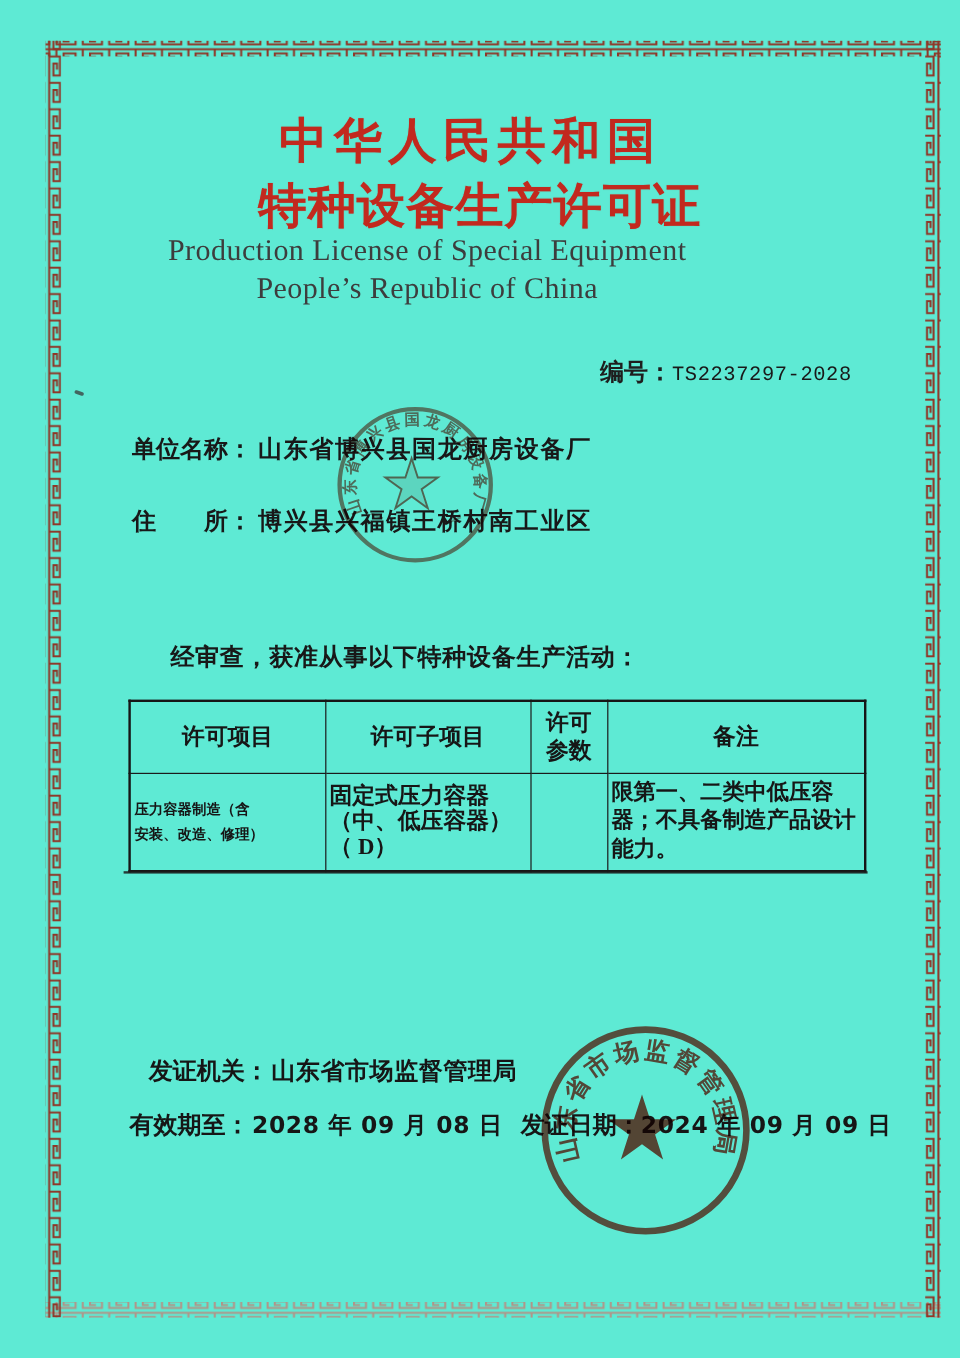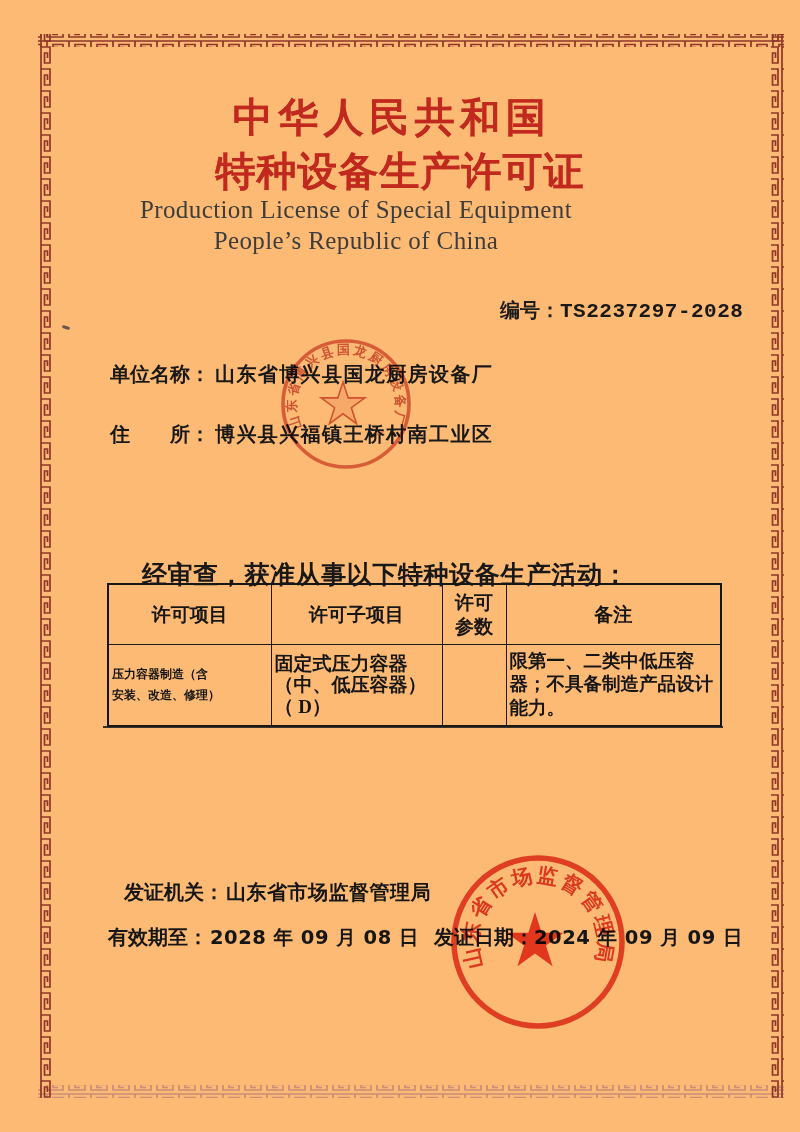--- a/index.html
+++ b/index.html
@@ -1,47 +1,47 @@
 <!DOCTYPE html>
 <html><head>
 <meta charset="utf-8">
 <style>
   html,body{margin:0;padding:0;background:#e8e6e2;}
   .sheet{
     position:relative;width:800px;height:1132px;margin:0 auto;
-    background:#fdba74;overflow:hidden;
+    background:#5eead4;overflow:hidden;
     font-family:"Liberation Serif", serif;color:#1e1e1e;
   }
   .abs{position:absolute;}
   .frame{position:absolute;left:0;top:0;pointer-events:none;}
 
   .title-cn{
     left:0;width:800px;text-align:center;
     font-size:40px;font-weight:700;color:#c2291e;
     letter-spacing:5.5px;line-height:46px;
     text-shadow:0 0 0.6px rgba(194,41,30,.65);
     transform:translateX(-8px);
   }
   .title-cn.t2{letter-spacing:1px;transform:none;}
   .title-en{
     left:0;width:712px;text-align:center;
     font-size:25px;color:#3d3d3d;line-height:28px;letter-spacing:0.4px;
   }
 
   .license{left:500px;top:297px;font-size:20px;font-weight:700;white-space:nowrap;}
   .license .mono{
-    font-family:"Liberation Mono", monospace;font-size:21px;
-    letter-spacing:0.5px;font-weight:700;color:#191919;
+    font-family:"Liberation Mono", monospace;font-size:17px;
+    letter-spacing:0.5px;font-weight:400;color:#191919;
   }
 
   .fieldrow{left:110px;font-size:20px;font-weight:700;white-space:nowrap;color:#181818;}
   .fieldrow .lab{display:inline-block;width:105px;}
   .fieldrow .val{letter-spacing:1.4px;}
 
-  .intro{left:142px;top:558px;font-size:25px;font-weight:700;letter-spacing:0.6px;color:#181818;}
+  .intro{left:142px;top:534px;font-size:20px;font-weight:700;letter-spacing:0.6px;color:#181818;}
 
   table.grid{
     left:107px;top:583px;width:613px;
     border-collapse:collapse;table-layout:fixed;
     font-weight:700;color:#161616;
   }
   table.grid th,table.grid td{
     border:1.5px solid #1b1b1b;
     white-space:pre-line;vertical-align:middle;padding:2px 3px;
   }

